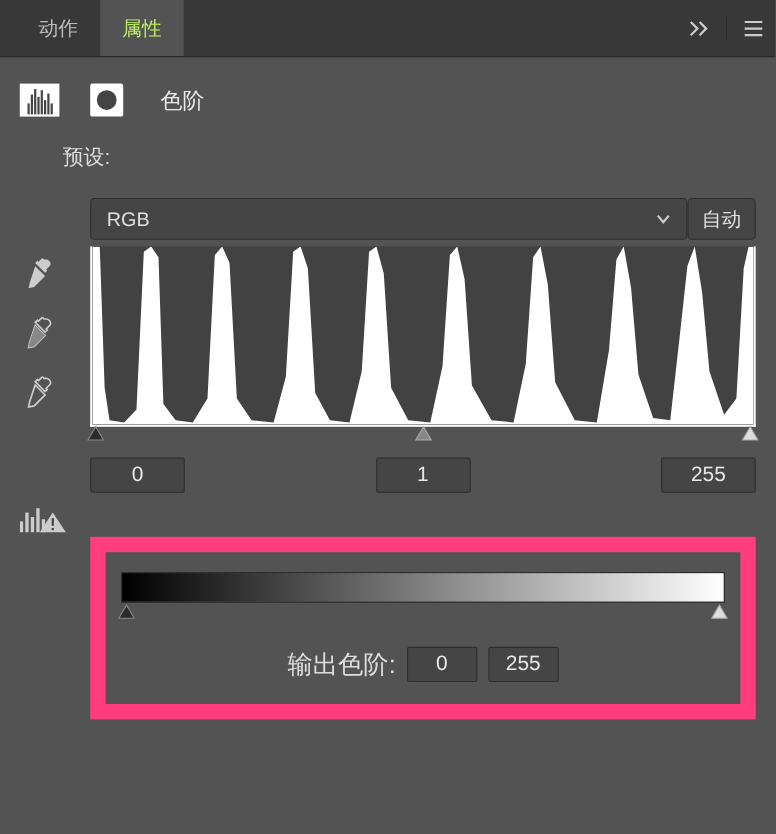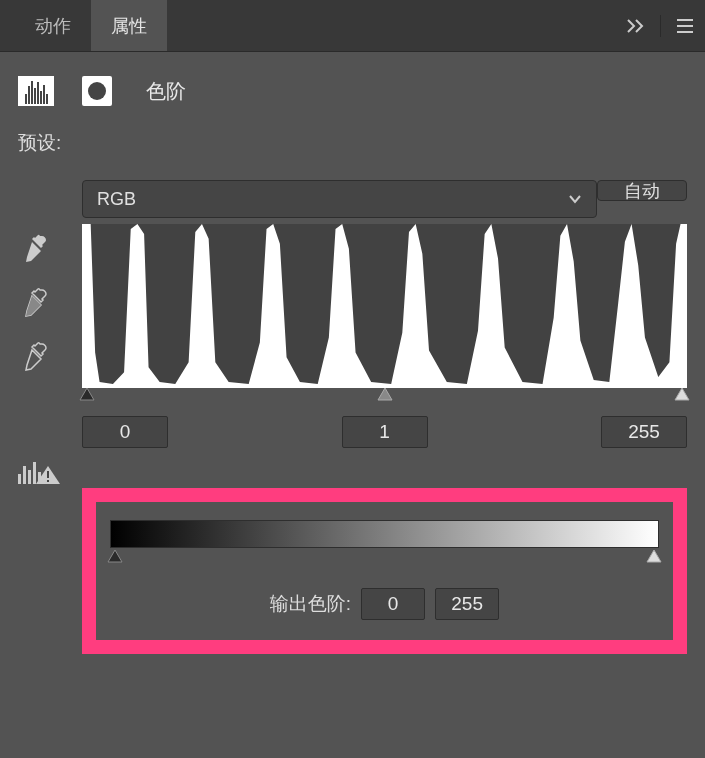--- a/index.html
+++ b/index.html
@@ -25,21 +25,21 @@
     .tab {
       padding: 0 20px;
       height: 100%;
       display: flex;
       align-items: center;
       color: #bbb;
       cursor: pointer;
     }
     .tab.active {
       background: #535353;
-      color: #e5e5e5;
+      color: #bef264;
     }
     .tab-spacer { flex: 1; }
     .tab-ctrl {
       padding: 0 10px;
       color: #ccc;
       cursor: pointer;
       height: 100%;
       display: flex;
       align-items: center;
     }
@@ -68,21 +68,21 @@
     .hist-icon span { width: 2px; background: #444; }
     .mask-icon {
       width: 30px; height: 30px;
       background: #fff; border-radius: 2px;
       display: flex; align-items: center; justify-content: center;
     }
     .mask-icon::after { content: ""; width: 18px; height: 18px; border-radius: 50%; background: #444; }
     .title-text { font-size: 20px; color: #e8e8e8; margin-left: 6px; }
     
     
-    .row { display: flex; align-items: center; padding: 6px 18px; gap: 12px; }
+    .row { display: flex; align-items: center; padding: 6px 18px; gap: 12px; margin-left: 39px; }
     .row-label { font-size: 19px; color: #ddd; }
     .select {
       flex: 1;
       background: #454545;
       border: 1px solid #2e2e2e;
       height: 38px;
       border-radius: 4px;
       display: flex;
       align-items: center;
       justify-content: space-between;
@@ -91,23 +91,23 @@
       cursor: pointer;
     }
     .chevron { width: 14px; height: 14px; }
     .chevron polyline { stroke: #ccc; stroke-width: 2; fill: none; }
     
     
     .channel-row { padding: 18px 18px 6px 82px; display: flex; }
     .btn {
       background: #454545;
       border: 1px solid #2e2e2e;
-      height: 21px;
+      height: 38px;
       border-radius: 4px;
-      padding: 0 26px;
+      padding: 0 12px;
       color: #e0e0e0;
       display: flex;
       align-items: center;
       cursor: pointer;
     }
     
     
     .main-area { display: flex; padding: 0 18px; gap: 12px; }
     .tool-col { width: 52px; display: flex; flex-direction: column; gap: 18px; padding-top: 6px; }
     .eyedrop { width: 36px; height: 36px; display: flex; align-items: center; justify-content: center; cursor: pointer; }
@@ -166,21 +166,21 @@
       border: 1px solid #2e2e2e;
     }
     .output-slider { position: relative; height: 20px; }
     .output-labels {
       display: flex;
       align-items: center;
       justify-content: center;
       gap: 10px;
       padding-top: 20px;
     }
-    .output-labels .row-label { font-size: 19px; }
+    .output-labels .row-label { font-size: 23px; }
     .val-box.sm { width: 64px; }
   </style>
 </head>
 <body>
 
 <div class="tab-bar">
   <div class="tab">动作</div>
   <div class="tab active">属性</div>
   <div class="tab-spacer"></div>
   <div class="tab-ctrl">

